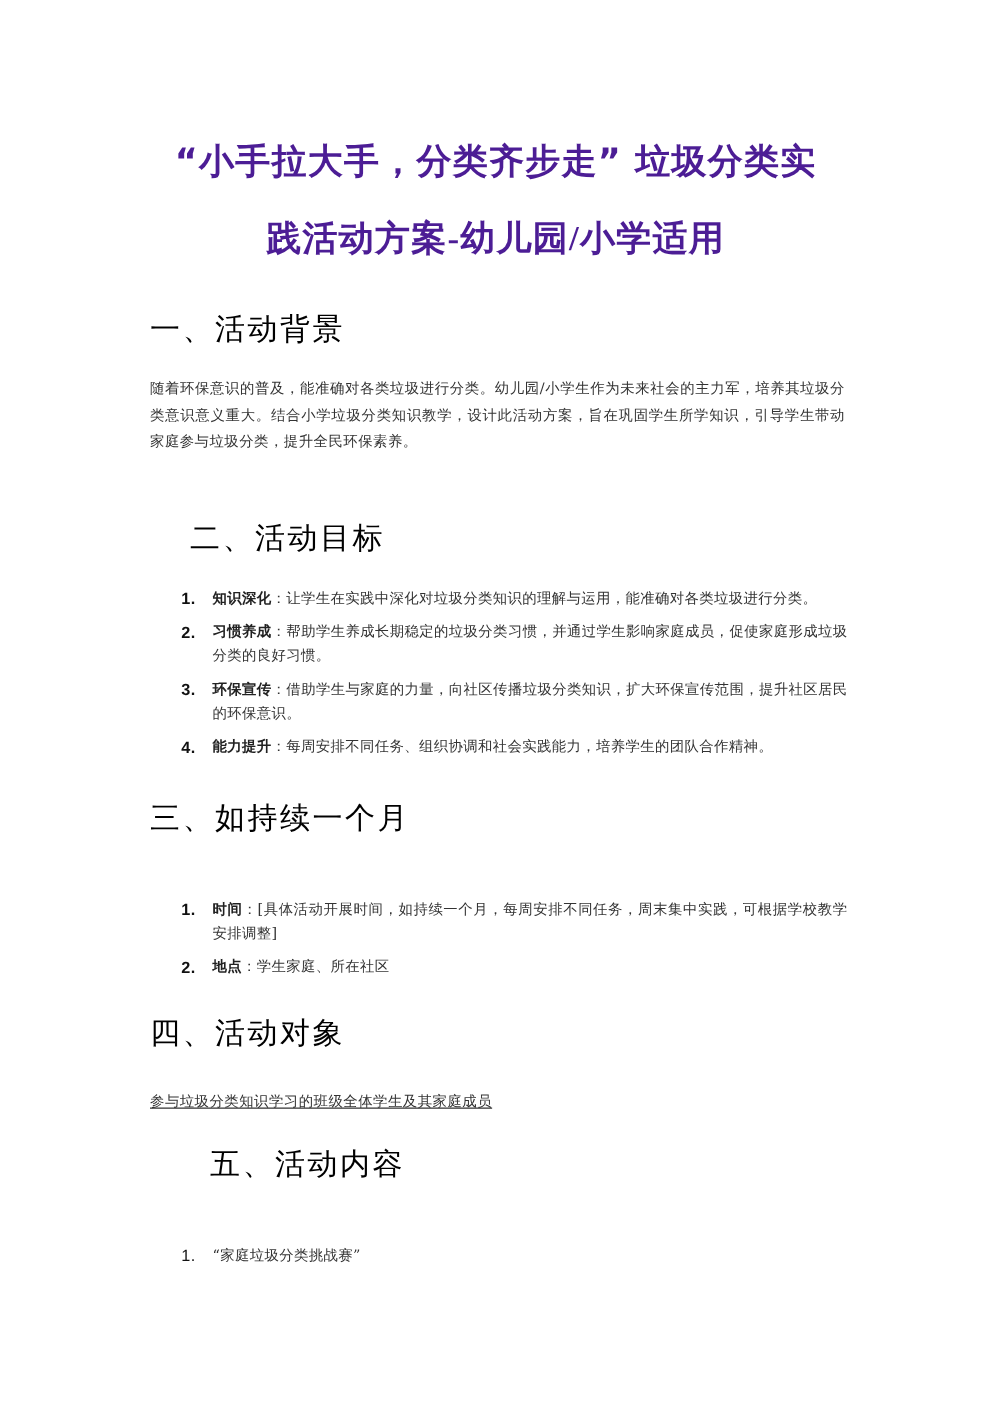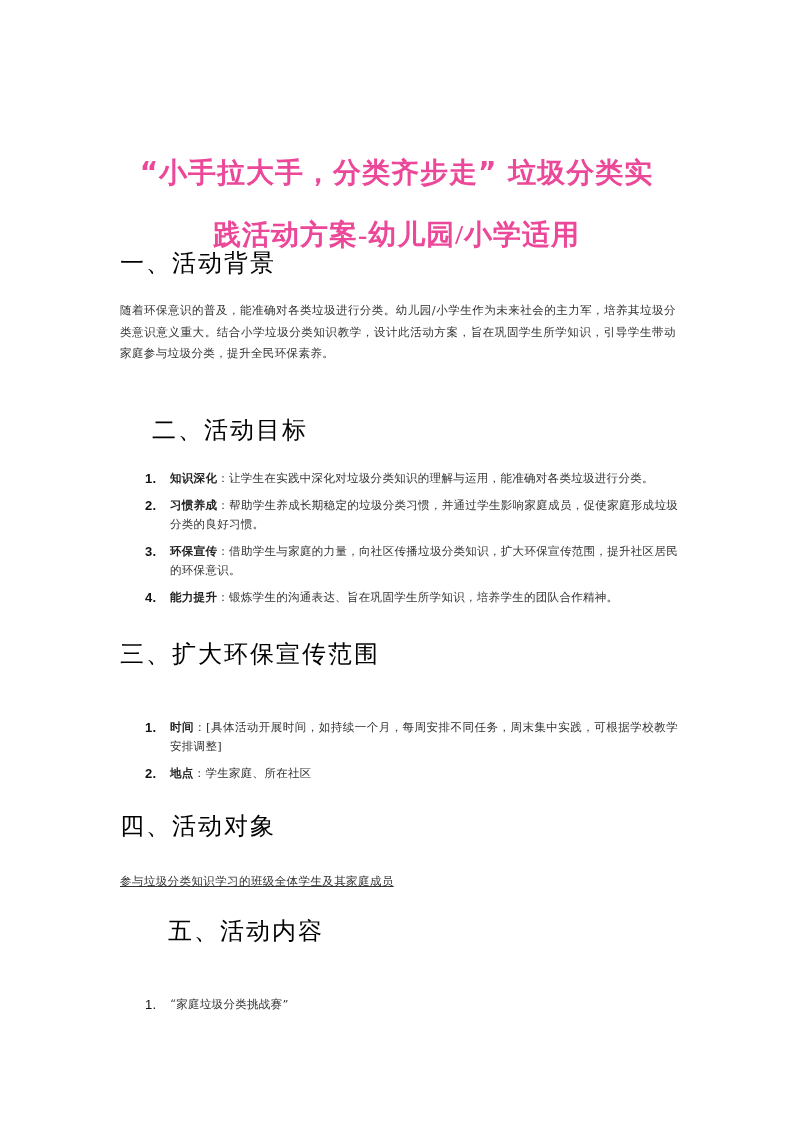--- a/index.html
+++ b/index.html
@@ -23,24 +23,23 @@
       background: #ffffff;
     }
     .title {
       position: absolute;
       left: 100px;
       width: 593px;
       text-align: center;
       font-family: "DejaVu Sans", sans-serif;
       font-weight: bold;
       font-size: 28px;
-      color: #ec4899;
+      color: #4c1d95;
       letter-spacing: 1px;
       white-space: nowrap;
-      margin-top: 44px;
     }
     .title.l1 { top: 110px; }
     .title.l2 { top: 172px; font-family: Liberation Serif, serif; }
 
     .h1 {
       position: absolute;
       left: 120px;
       font-family: "DejaVu Serif", serif;
       font-size: 24px;
       color: #000000;
@@ -107,25 +106,25 @@
     <li style="margin-bottom:8px;">
       <span class="num">1.</span><span class="term">知识深化</span><span>：</span><span>让学生在实践中深化对垃圾分类知识的理解与运用，能准确对各类垃圾进行分类。</span>
     </li>
     <li style="margin-bottom:8px;">
       <span class="num">2.</span><span class="term">习惯养成</span><span>：</span><span>帮助学生养成长期稳定的垃圾分类习惯，并通过学生影响家庭成员，促使家庭形成垃圾分类的良好习惯。</span>
     </li>
     <li style="margin-bottom:8px;">
       <span class="num">3.</span><span class="term">环保宣传</span><span>：</span><span>借助学生与家庭的力量，向社区传播垃圾分类知识，扩大环保宣传范围，提升社区居民的环保意识。</span>
     </li>
     <li>
-      <span class="num">4.</span><span class="term">能力提升</span><span>：</span><span>锻炼学生的沟通表达、旨在巩固学生所学知识，培养学生的团队合作精神。</span>
+      <span class="num">4.</span><span class="term">能力提升</span><span>：</span><span>每周安排不同任务、组织协调和社会实践能力，培养学生的团队合作精神。</span>
     </li>
   </ul>
 
-  <div class="h1" style="top:638px;">三、扩大环保宣传范围</div>
+  <div class="h1" style="top:638px;">三、如持续一个月</div>
   <ul class="list" style="top:718px;">
     <li style="margin-bottom:8px;">
       <span class="num">1.</span><span class="term">时间</span><span>：</span><span>[具体活动开展时间，如持续一个月，每周安排不同任务，周末集中实践，可根据学校教学安排调整]</span>
     </li>
     <li>
       <span class="num">2.</span><span class="term">地点</span><span>：</span><span>学生家庭、所在社区</span>
     </li>
   </ul>
 
   <div class="h1" style="top:810px;">四、活动对象</div>

